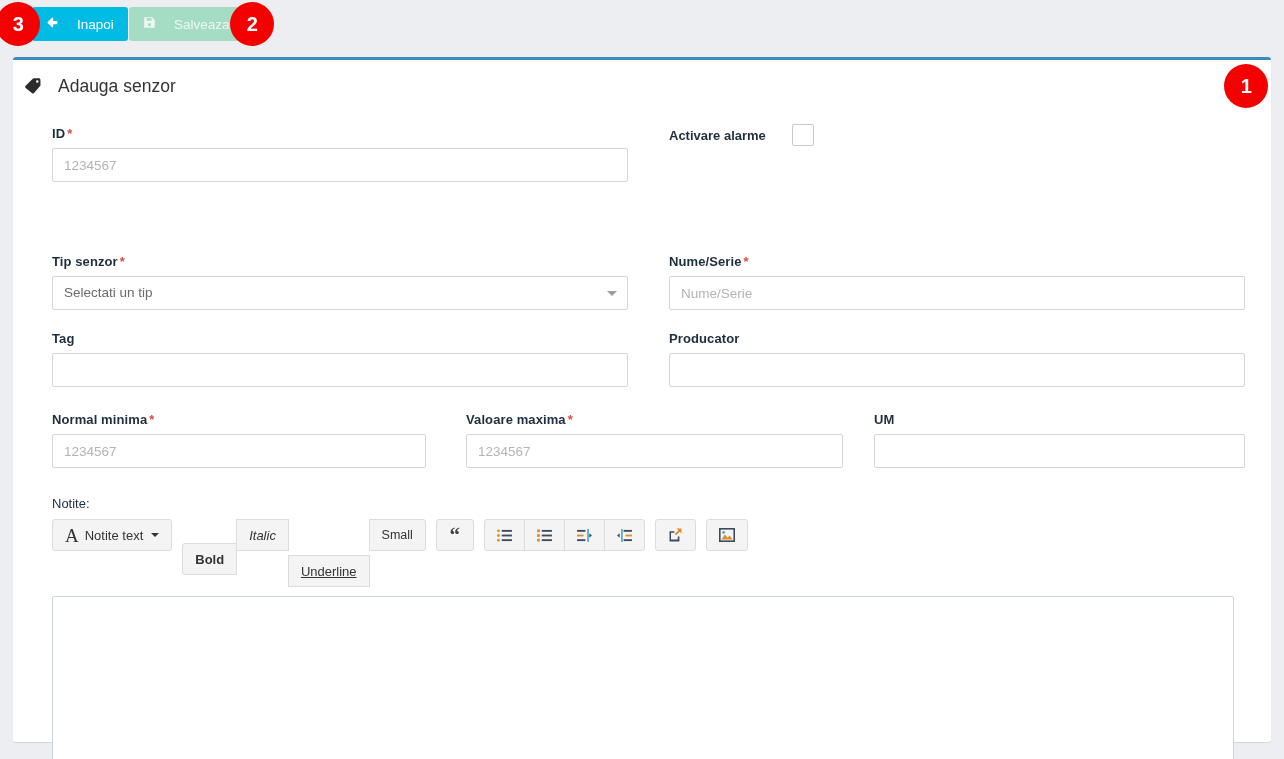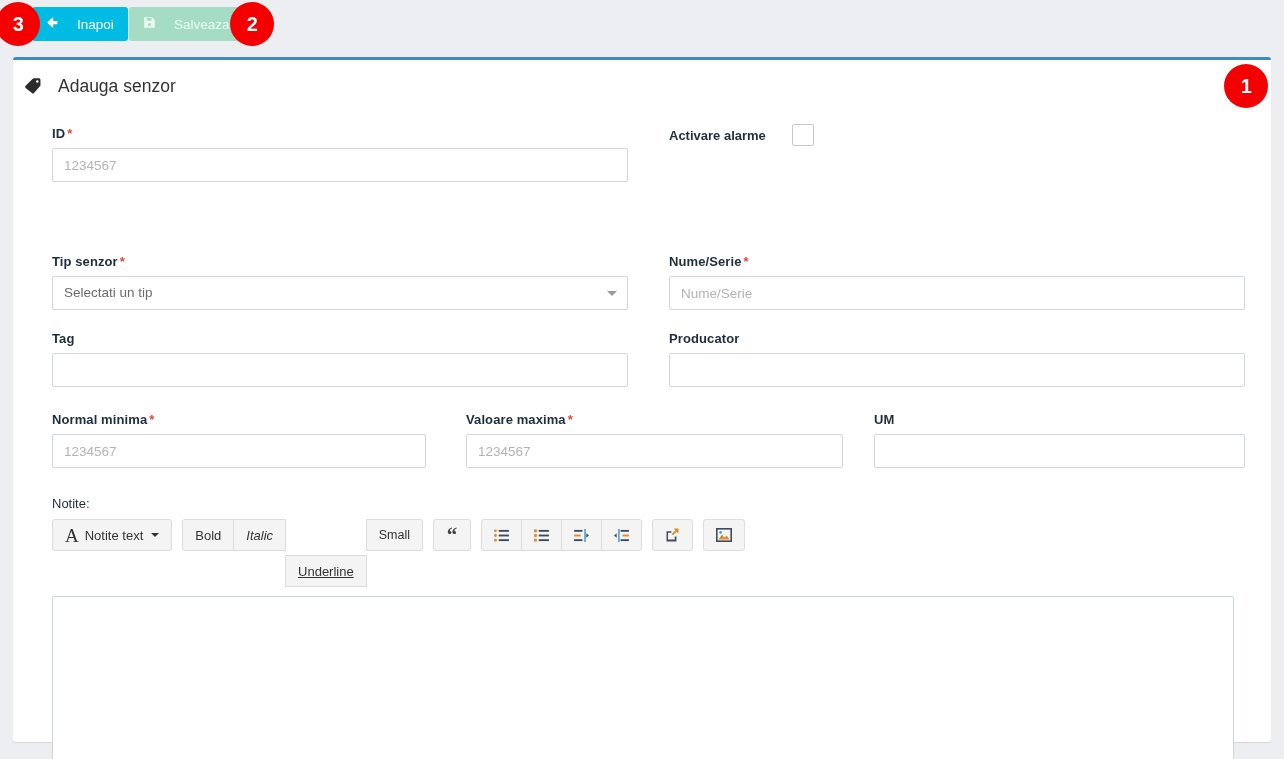--- a/index.html
+++ b/index.html
@@ -120,21 +120,21 @@
     padding: 0 12px;
     display: inline-flex; align-items: center; justify-content: center; gap: 6px;
     font-size: 13px; color: #333333;
     font-family: "Liberation Sans", sans-serif;
     cursor: pointer;
   }
   .bgroup .tbtn { border-radius: 0; margin-left: -1px; }
   .bgroup .tbtn:first-child { margin-left: 0; border-radius: 3px 0 0 3px; }
   .bgroup .tbtn:last-child  { border-radius: 0 3px 3px 0; }
   .bgroup.single .tbtn { border-radius: 3px; }
-  .tbtn-bold   { font-weight: 400; }
+  .tbtn-bold   { font-weight: 700; margin-top: 24px; }
   .tbtn-italic { font-style: italic; }
   .tbtn-underline { text-decoration: underline; margin-top: 36px; }
   .tbtn-small  { font-size: 12.5px; }
   .glyph-A { font-family: "Liberation Serif", serif; font-size: 19px; line-height: 1; }
   .caret-sm {
     width: 0; height: 0; display:inline-block;
     border-left: 4px solid transparent;
     border-right: 4px solid transparent;
     border-top: 4px solid #333333;
     margin-left: 2px;

